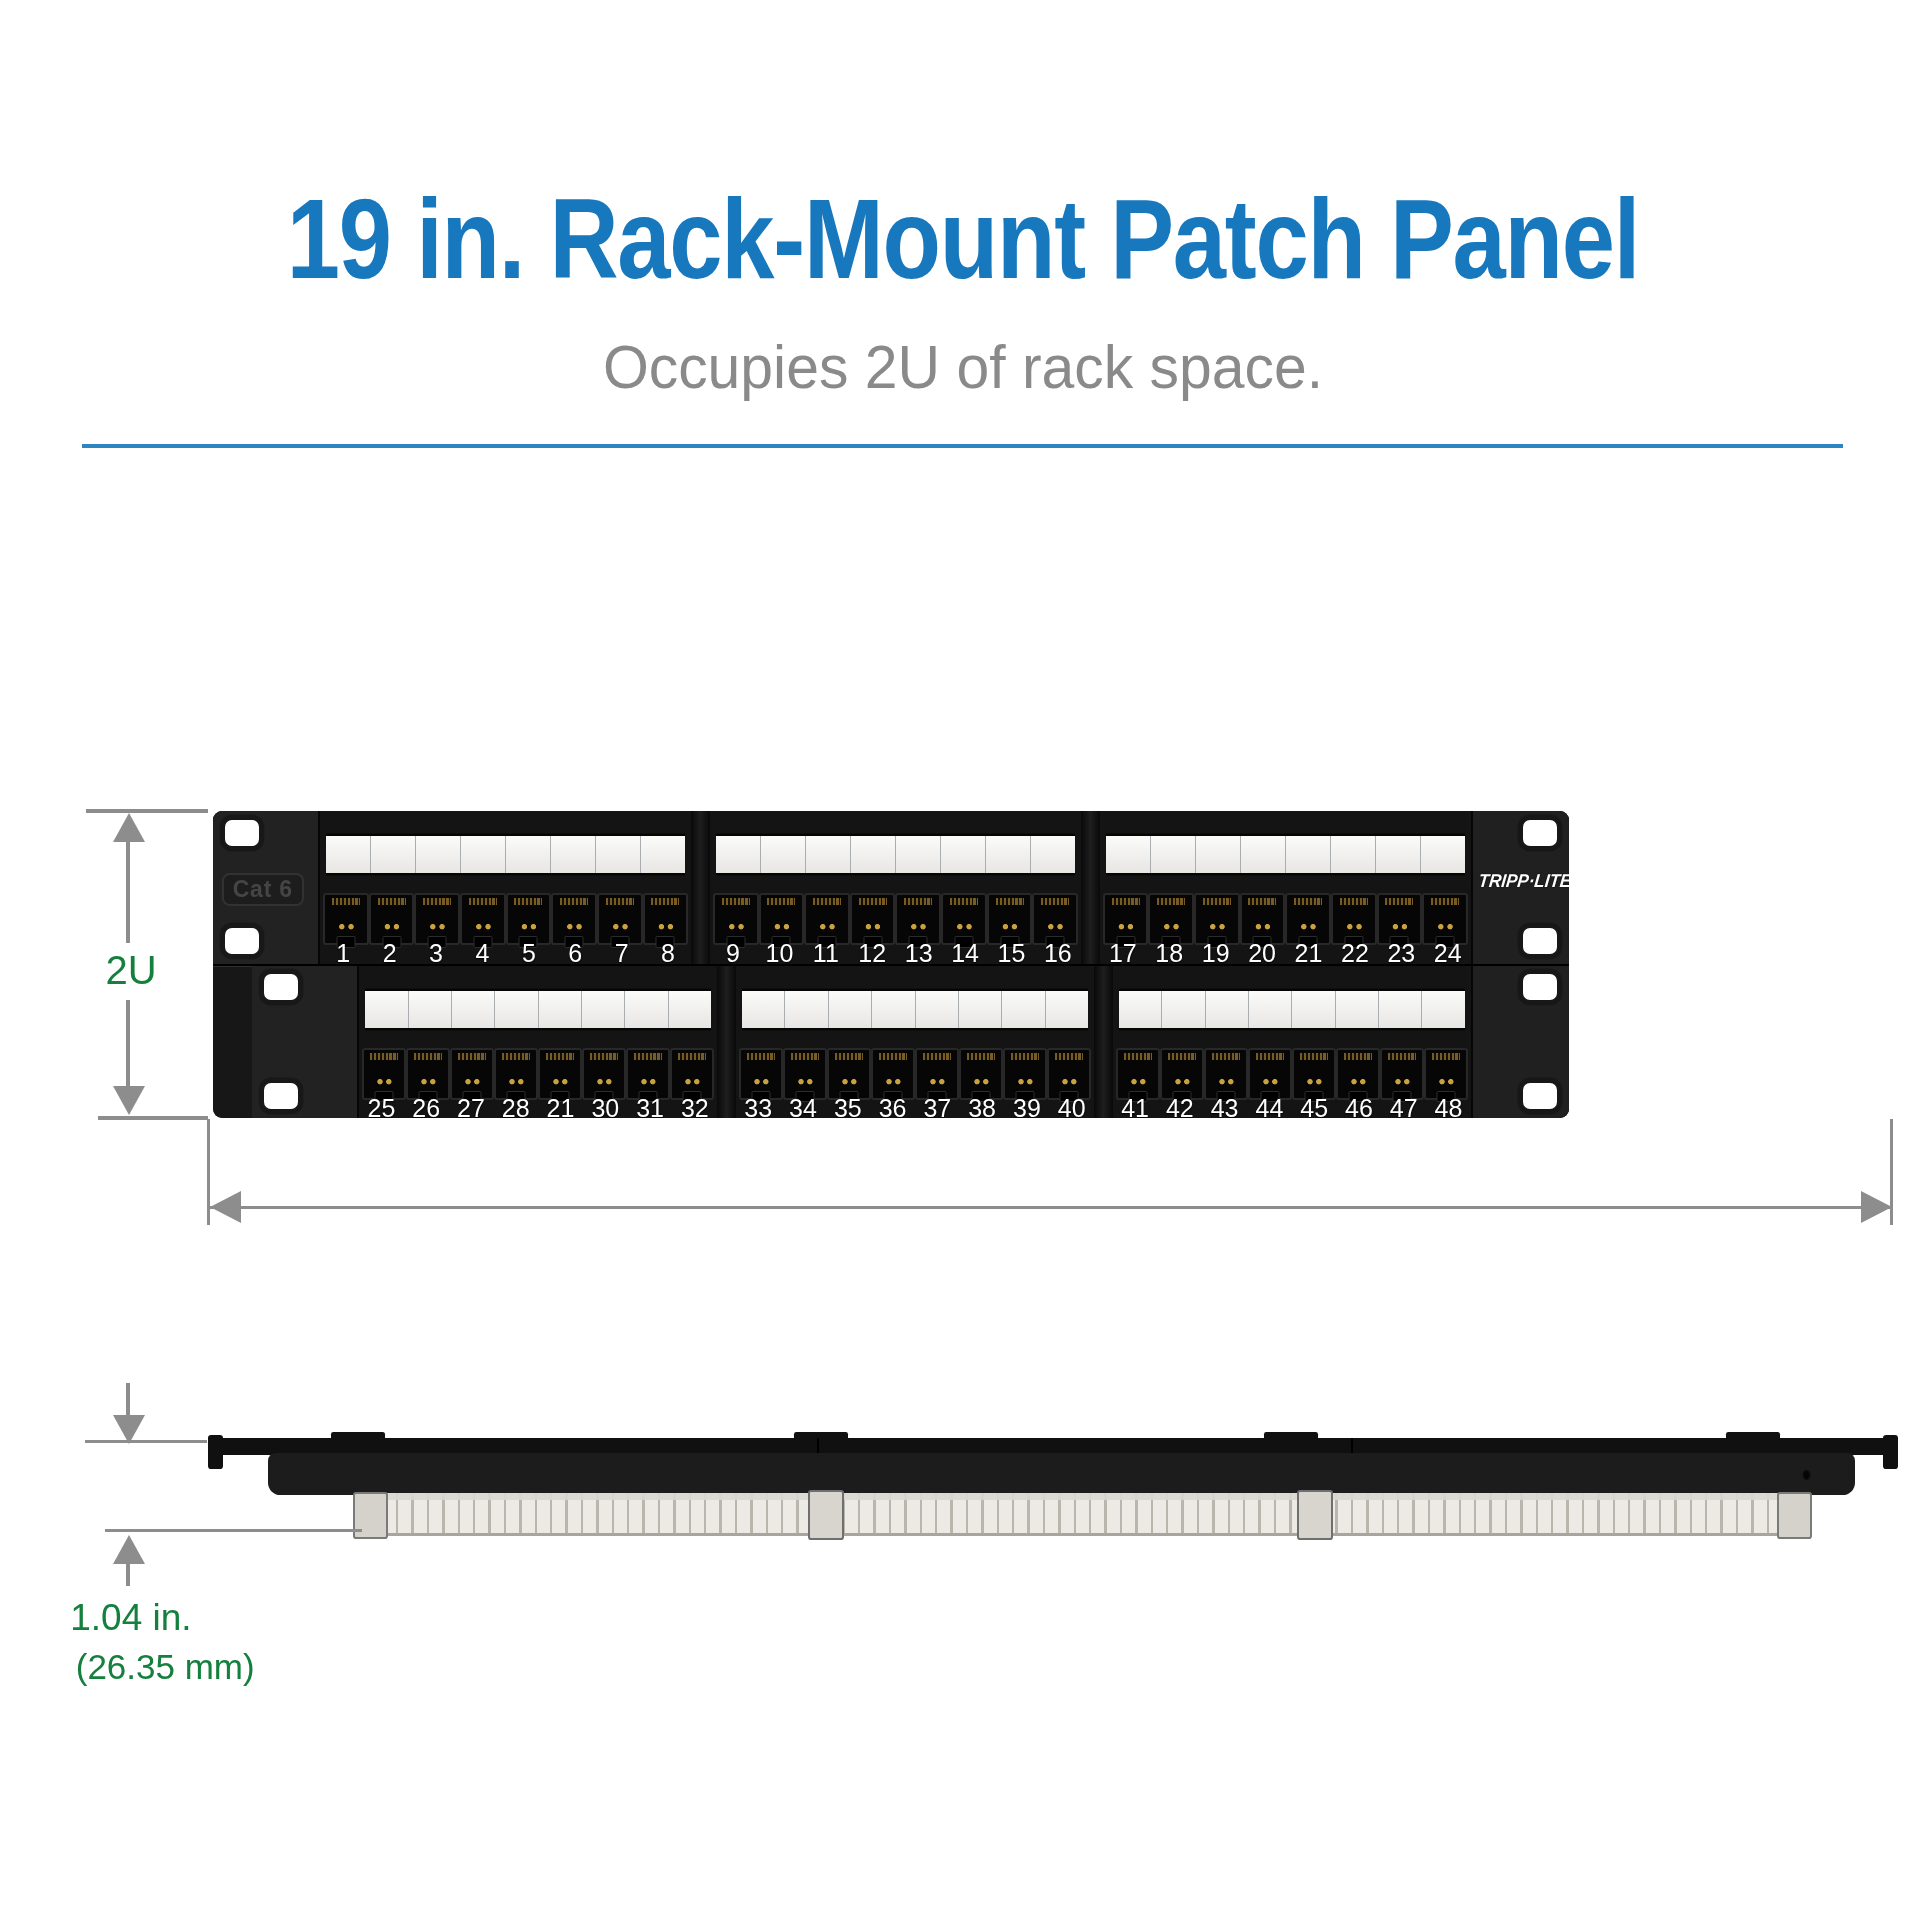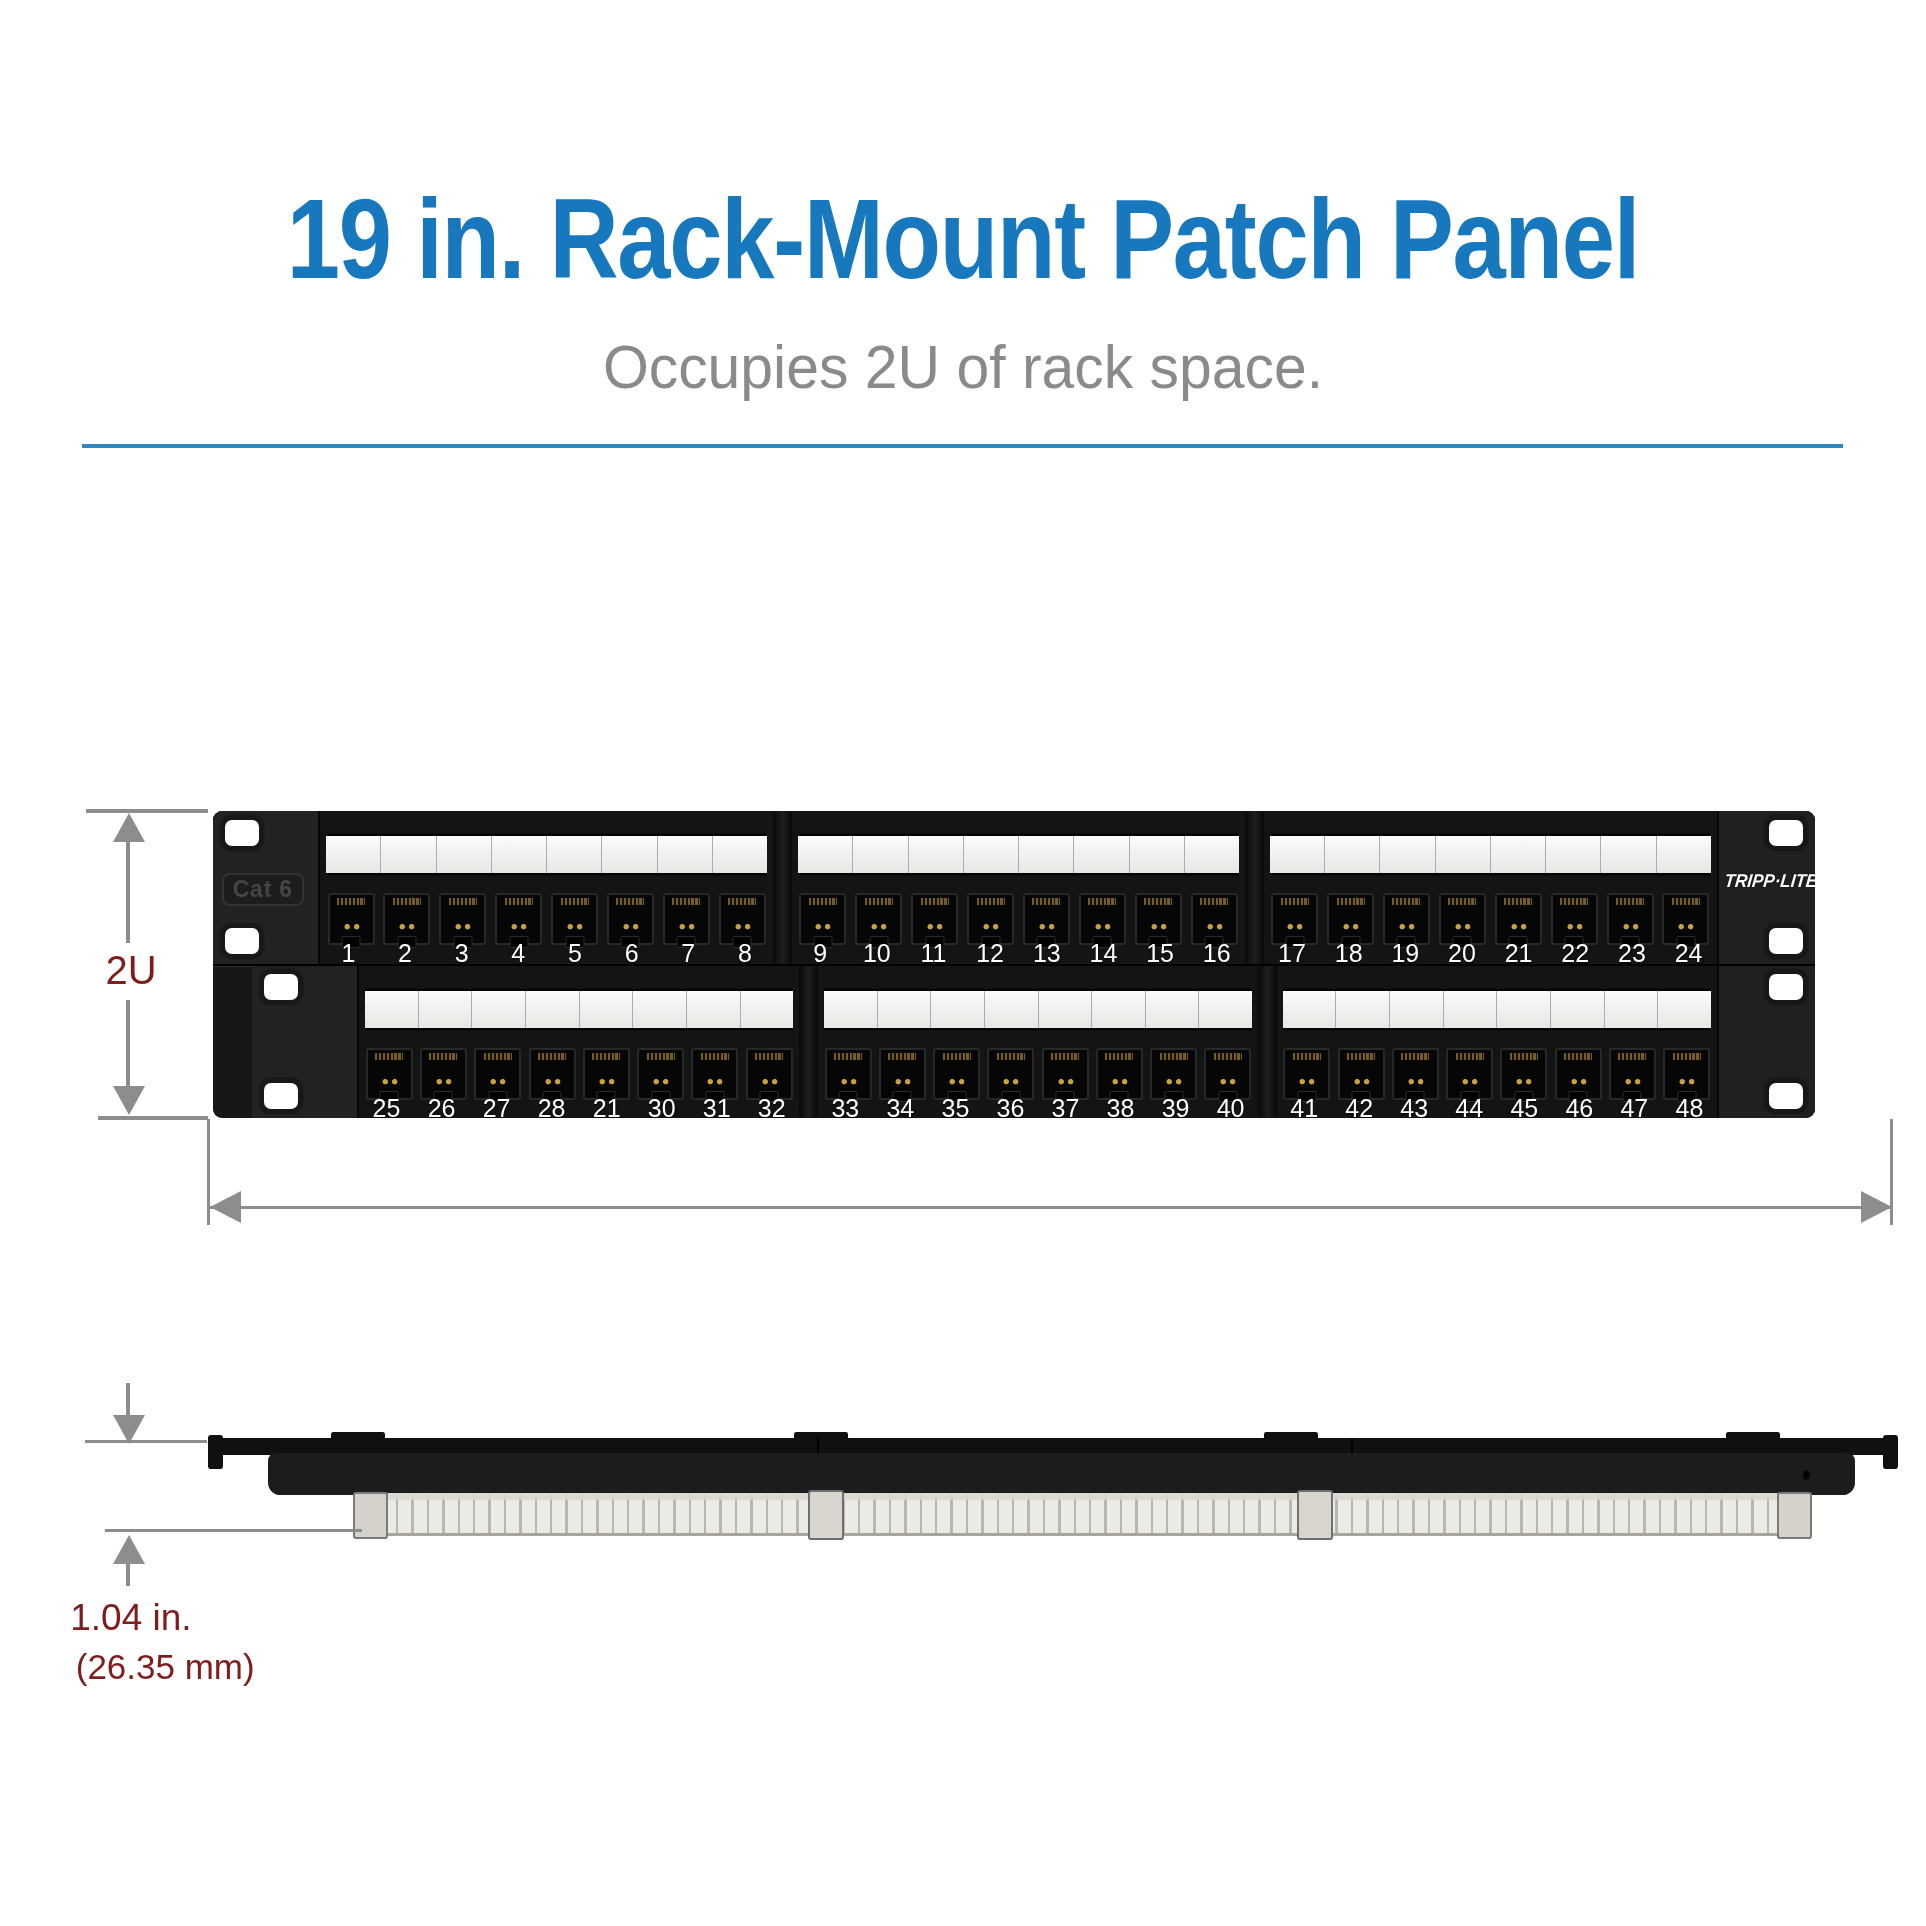--- a/index.html
+++ b/index.html
@@ -8,21 +8,21 @@
 
   
   .title{position:absolute;left:0;right:0;top:176px;text-align:center;
          font-size:114px;font-weight:bold;line-height:1.1;color:#1878be;
          transform:scaleX(.84);letter-spacing:-1.5px;white-space:nowrap;}
   .subtitle{position:absolute;left:0;right:0;top:331px;text-align:center;
             font-size:62px;color:#8a8a8a;transform:scaleX(.95);white-space:nowrap;}
   .divider{position:absolute;left:82px;width:1761px;top:444px;height:3.9px;background:#2e86c0;}
 
   
-  .panel{position:absolute;left:213px;top:811px;width:1602px;height:307px;
+  .panel{position:absolute;left:213px;top:811px;width:1356px;height:307px;
          display:flex;flex-direction:column;border-radius:9.2px;overflow:hidden;
          background:#141414;}
   .prow{position:relative;flex:1;display:flex;background:#171717;}
   .prow.r2{border-top:2.3px solid #000;box-shadow:inset 0 0.8px 0 #3a3a3a;padding-left:39px;}
   .ear{position:relative;flex:none;width:105px;background:#222;}
   .ear.right{width:96px;background:#202020;}
   .hole{position:absolute;left:12.3px;width:34px;height:26px;background:#fff;border-radius:7px;
         box-shadow:0 0 0 5.4px rgba(0,0,0,.28);}
   .ear.right .hole{left:auto;right:12.3px;}
   .hole.hA{top:8.5px;} .hole.hB{top:117px;}
@@ -61,21 +61,21 @@
   .gline{position:absolute;background:#8d8d8d;}
   .tri{position:absolute;width:0;height:0;}
   .tri.up{border-left:16px solid transparent;border-right:16px solid transparent;
           border-bottom:29px solid #8d8d8d;}
   .tri.down{border-left:16px solid transparent;border-right:16px solid transparent;
           border-top:29px solid #8d8d8d;}
   .tri.left{border-top:16px solid transparent;border-bottom:16px solid transparent;
           border-right:31px solid #8d8d8d;}
   .tri.right{border-top:16px solid transparent;border-bottom:16px solid transparent;
           border-left:31px solid #8d8d8d;}
-  .dimlabel{position:absolute;color:#7f1d1d;white-space:nowrap;}
+  .dimlabel{position:absolute;color:#15803d;white-space:nowrap;}
   .lbl-2u{left:77px;width:108px;top:948px;text-align:center;font-size:40px;}
   .lbl-mounts{left:809px;width:482px;top:1182px;text-align:center;font-size:43px;
               line-height:48px;background:#fff;}
   .lbl-depth-in{left:15.4px;width:231px;top:1597px;text-align:center;font-size:37px;}
   .lbl-depth-mm{left:7.7px;width:247px;top:1647px;text-align:right;font-size:35px;}
 
   
   .sv{position:absolute;}
   .sv-strip{left:210px;top:1438px;width:1685px;height:17px;background:#101010;}
   .sv-tab{top:1435px;width:15.4px;height:34px;background:#101010;border-radius:3.1px;}

